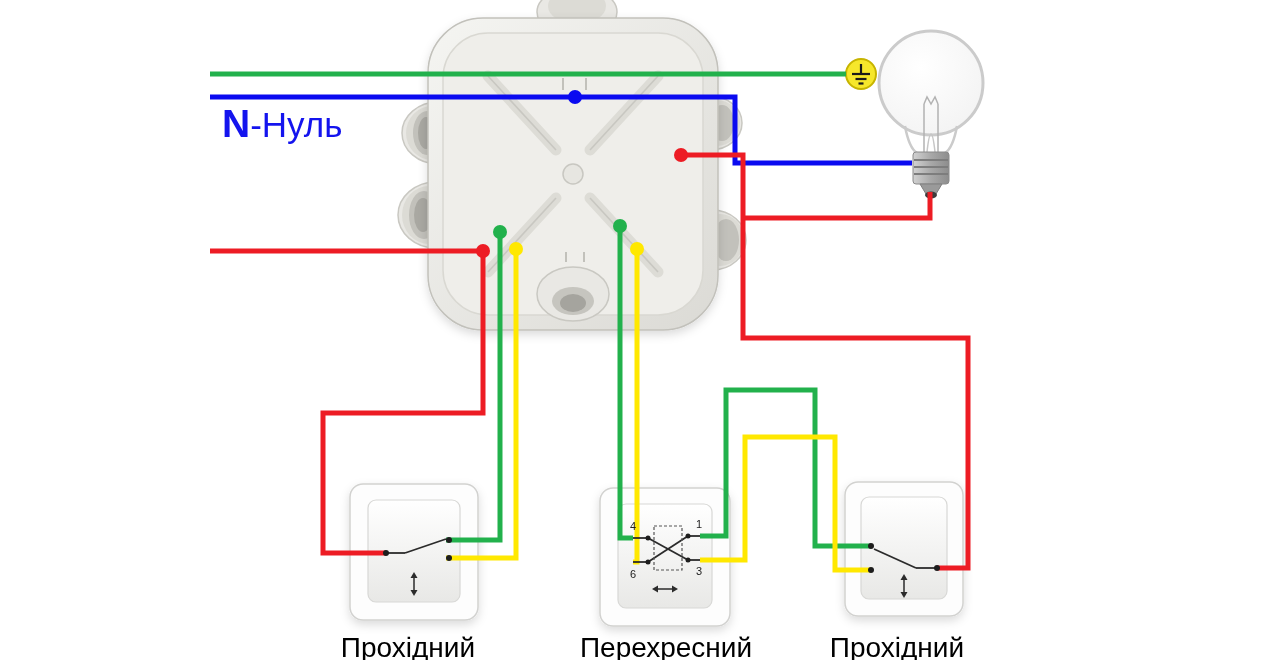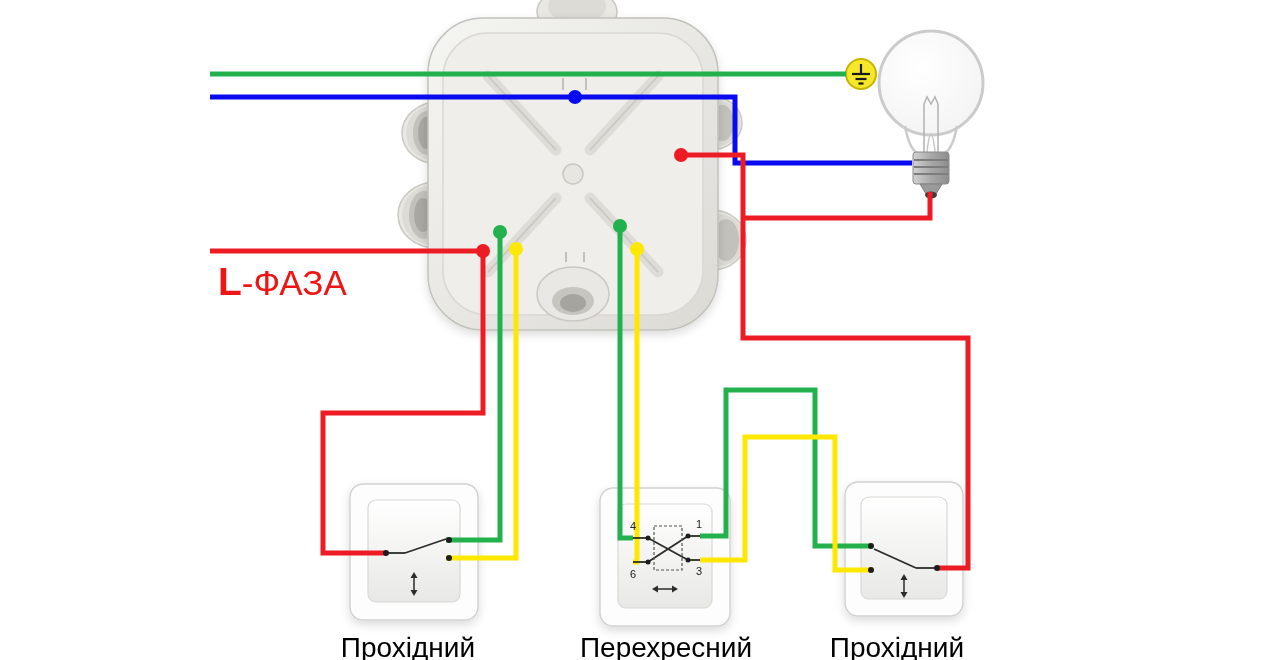--- a/index.html
+++ b/index.html
@@ -215,20 +215,20 @@
       <circle class="sym-dot" cx="871" cy="546" r="3"></circle>
       <circle class="sym-dot" cx="871" cy="570" r="3"></circle>
       <g>
         <line x1="904" y1="579" x2="904" y2="593" stroke="#2b2b2b" stroke-width="1.5"></line>
         <path class="glyph" d="M904 574 L900.5 580 L907.5 580 Z"></path>
         <path class="glyph" d="M904 598 L900.5 592 L907.5 592 Z"></path>
       </g>
     </g>
   </svg>
 
-  <div class="lbl lbl-phase">
-    <span class="lbl-prefix">L</span><span>-ФАЗА</span>
+  <div class="lbl lbl-neutral">
+    <span class="lbl-prefix">N</span><span>-Нуль</span>
   </div>
 
   <div class="switch-label s1">Прохідний</div>
   <div class="switch-label s2">Перехресний</div>
   <div class="switch-label s3">Прохідний</div>
 </div>
 
 </body></html>

